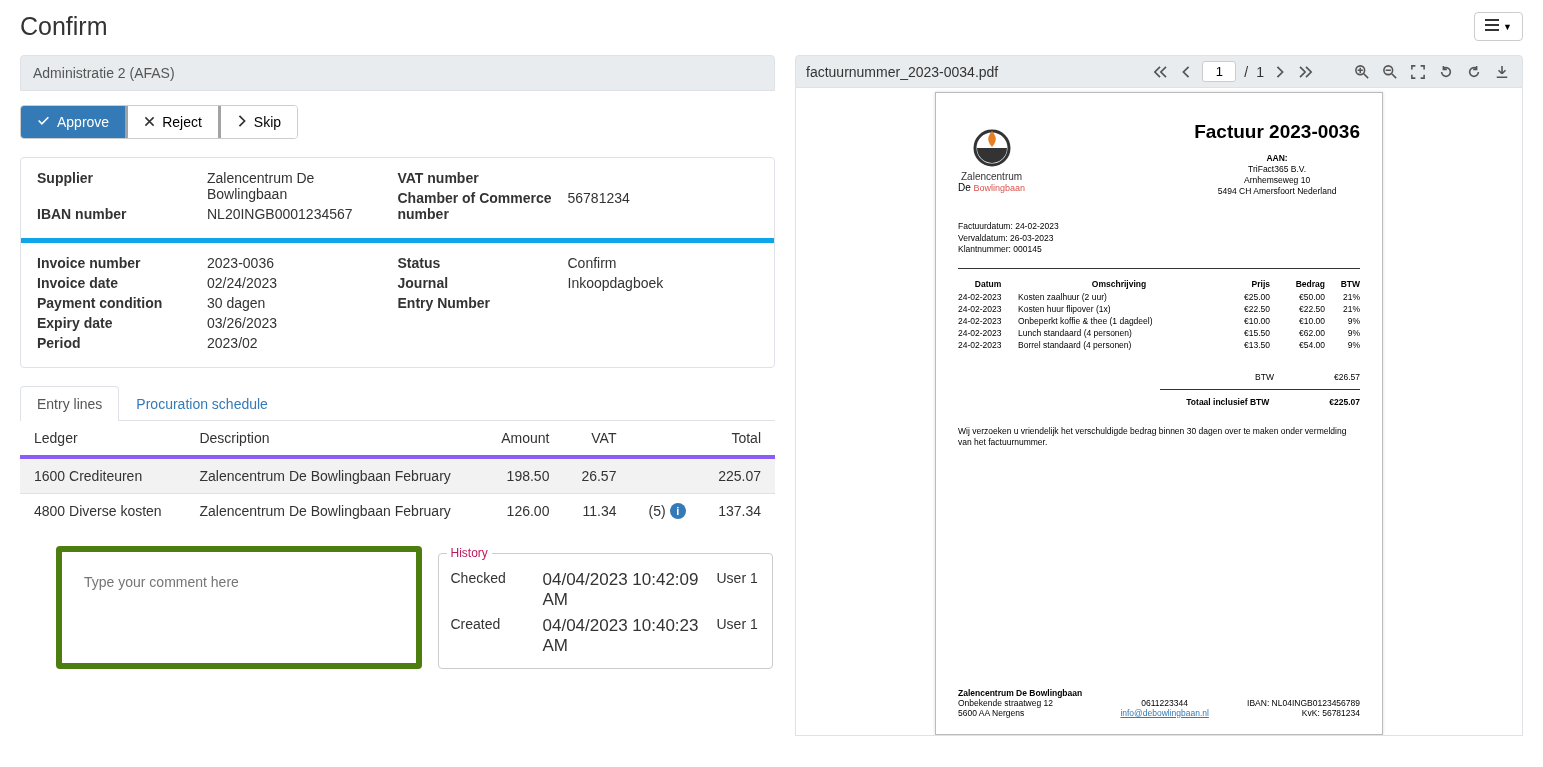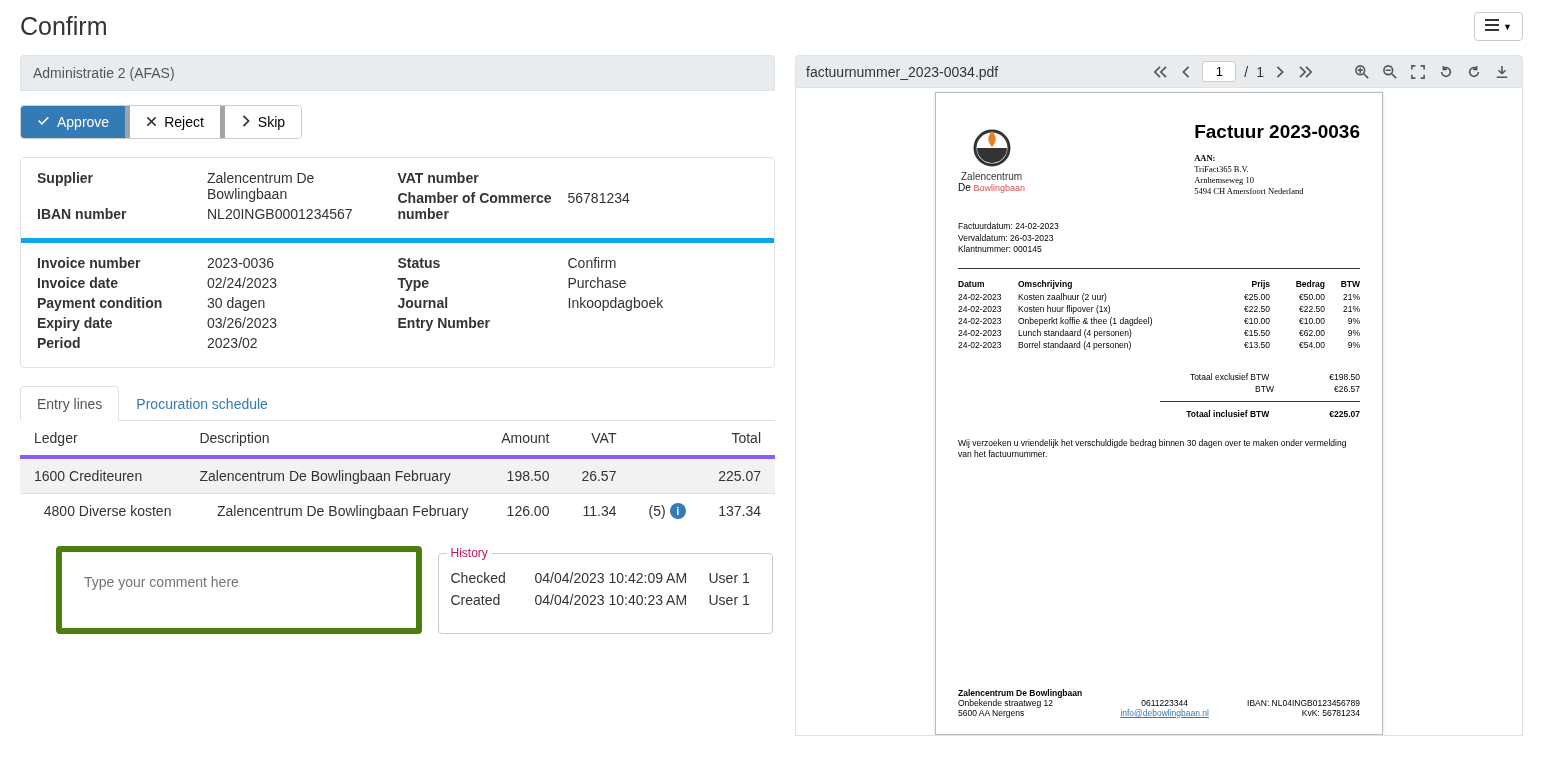--- a/index.html
+++ b/index.html
@@ -59,21 +59,21 @@
   }
   .action-btns button {
     border: none;
     padding: 8px 16px;
     font-size: 14px;
     cursor: pointer;
     display: flex;
     align-items: center;
     gap: 7px;
     background: #fff;
-    border-right: 5px solid #a3a3a3;
+    border-right: 3px solid #a3a3a3;
   }
   .action-btns button:last-child { border-right: none; }
   .action-btns .approve {
     background: #337ab7;
     color: #fff;
   }
   .card {
     border: 1px solid #dee2e6;
     border-radius: 4px;
     margin-bottom: 18px;
@@ -125,21 +125,21 @@
     text-align: left;
     padding: 9px 14px;
     font-weight: 400;
     border-bottom: 4px solid #8b5cf6;
   }
   table.entries th.num, table.entries td.num { text-align: right; }
   table.entries td {
     padding: 9px 14px;
     border-bottom: 1px solid #dee2e6;
   }
-  table.entries tr:last-child td { border-bottom: none; text-align: right; }
+  table.entries tr:last-child td { border-bottom: none; }
   table.entries tr.hl td { background: #f2f2f2; }
   .info-badge {
     display: inline-flex;
     align-items: center;
     gap: 4px;
   }
   .info-icon {
     width: 16px; height: 16px; border-radius: 50%;
     background: #337ab7;
     color: #fff;
@@ -178,21 +178,21 @@
     margin-left: -4px;
   }
   .history-row {
     display: flex;
     gap: 14px;
     align-items: flex-start;
     margin-top: 6px;
     font-size: 14px;
   }
   .history-row .h-label { width: 70px; }
-  .history-row .h-ts { width: 160px; font-size: 14px; }
+  .history-row .h-ts { width: 160px; font-size: 17px; margin-left: 8px; }
   
   .viewer-toolbar {
     background: #e9ecef;
     border: 1px solid #dee2e6;
     border-radius: 4px 4px 0 0;
     padding: 5px 10px;
     display: flex;
     align-items: center;
     gap: 8px;
     font-size: 14px;
@@ -245,35 +245,34 @@
   }
   .pdf-logo .brand1 { font-weight: normal; color: #333; }
   .pdf-logo .brand2 { color: #d9534f; font-size: 9px; }
   .pdf-title {
     font-size: 19px;
     font-weight: bold;
     text-align: right;
     color: #000;
   }
   .pdf-aan {
-    text-align: left;
+    text-align: center;
     font-size: 8.5px;
     line-height: 1.3;
     margin-top: 10px;
-    font-family: Liberation Serif, serif;
   }
   .pdf-aan .h { font-weight: bold; }
   .pdf-meta { font-size: 8.5px; line-height: 1.35; margin-top: 24px; }
   .pdf-hr { border-top: 1px solid #333; margin: 12px 0 8px 0; }
   .pdf-table {
     width: 100%;
     border-collapse: collapse;
     font-size: 8.5px;
   }
-  .pdf-table th { font-weight: bold; text-align: left; padding: 2px 0; }
+  .pdf-table th { font-weight: bold; text-align: center; padding: 2px 0; }
   .pdf-table th.r, .pdf-table td.r { text-align: right; }
   .pdf-table td { padding: 1px 0; }
   .pdf-totals {
     margin-top: 20px;
     font-size: 8.5px;
   }
   .pdf-totals div { display: flex; justify-content: flex-end; gap: 60px; padding: 1px 0; }
   .pdf-totals .sep { border-top: 1px solid #333; margin: 6px 0 4px 0; width: 200px; margin-left: auto; }
   .pdf-totals .bold { font-weight: bold; }
   .pdf-note { font-size: 8.5px; margin-top: 18px; line-height: 1.3; }
@@ -381,24 +380,20 @@
                 </div>
               <div class="kv-row">
                   <div class="kv-label">Period</div>
                   <div>2023/02</div>
                 </div>
             </div>
             <div class="kv-col right">
               <div class="kv-row">
                   <div class="kv-label">Status</div>
                   <div>Confirm</div>
-                </div>
-              <div class="kv-row">
-                  <div class="kv-label">Type</div>
-                  <div>Purchase</div>
                 </div>
               <div class="kv-row">
                   <div class="kv-label">Journal</div>
                   <div>Inkoopdagboek</div>
                 </div>
               <div class="kv-row">
                   <div class="kv-label">Entry Number</div>
                   <div></div>
                 </div>
             </div>
@@ -596,24 +591,20 @@
                   <td>24-02-2023</td>
                   <td>Borrel standaard (4 personen)</td>
                   <td class="r">€13.50</td>
                   <td class="r">€54.00</td>
                   <td class="r">9%</td>
                 </tr>
               </tbody>
           </table>
           <div class="pdf-totals">
             <div>
-                <span>Totaal exclusief BTW</span>
-                <span>€198.50</span>
-              </div>
-            <div>
                 <span>BTW</span>
                 <span>€26.57</span>
               </div>
             <div class="sep"></div>
             <div class="bold">
                 <span>Totaal inclusief BTW</span>
                 <span>€225.07</span>
               </div>
           </div>
           <div class="pdf-note">Wij verzoeken u vriendelijk het verschuldigde bedrag binnen 30 dagen over te maken onder vermelding van het factuurnummer.</div>

